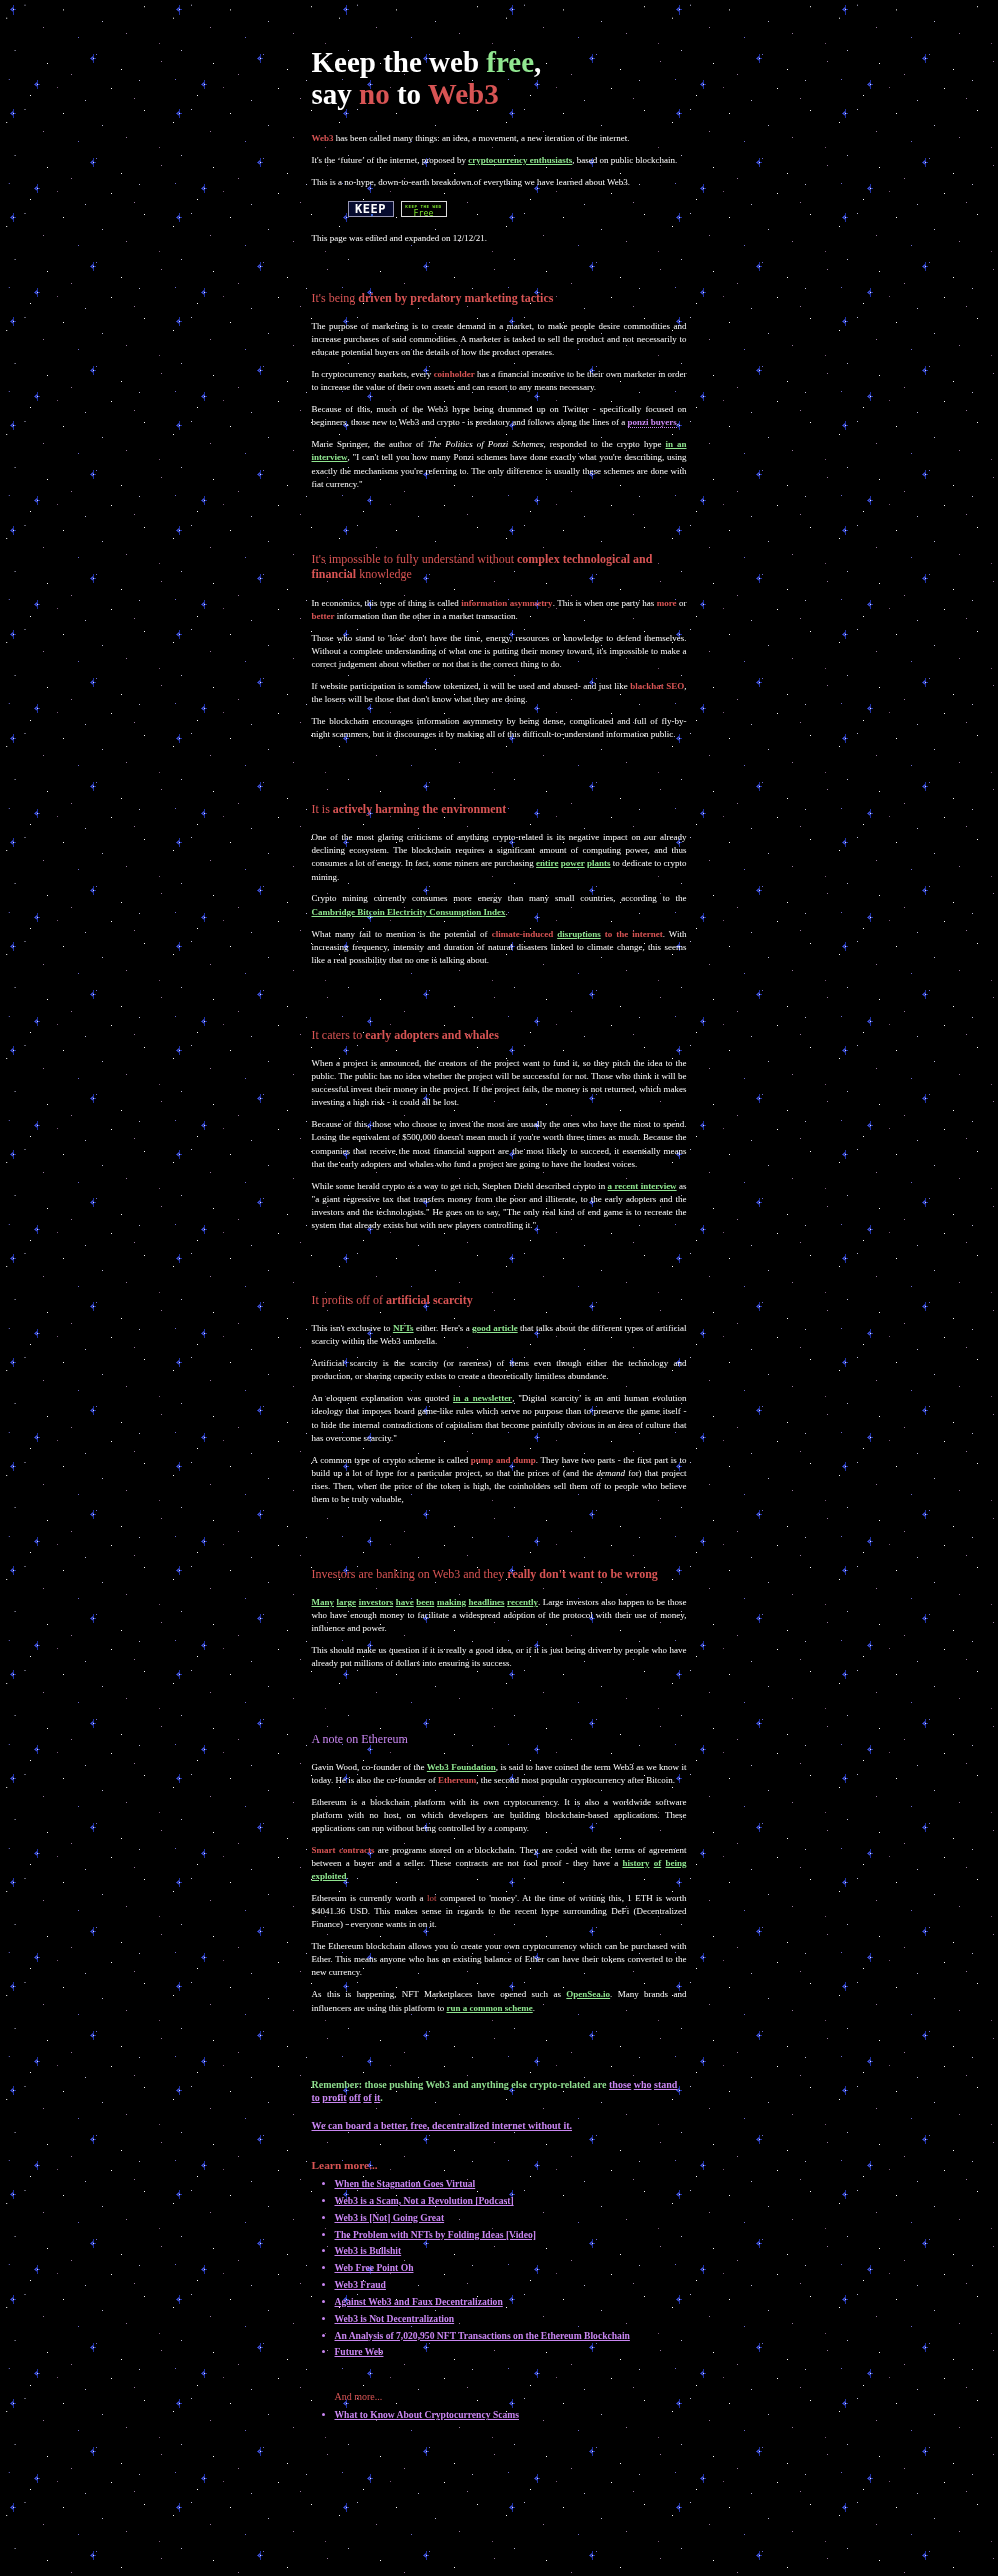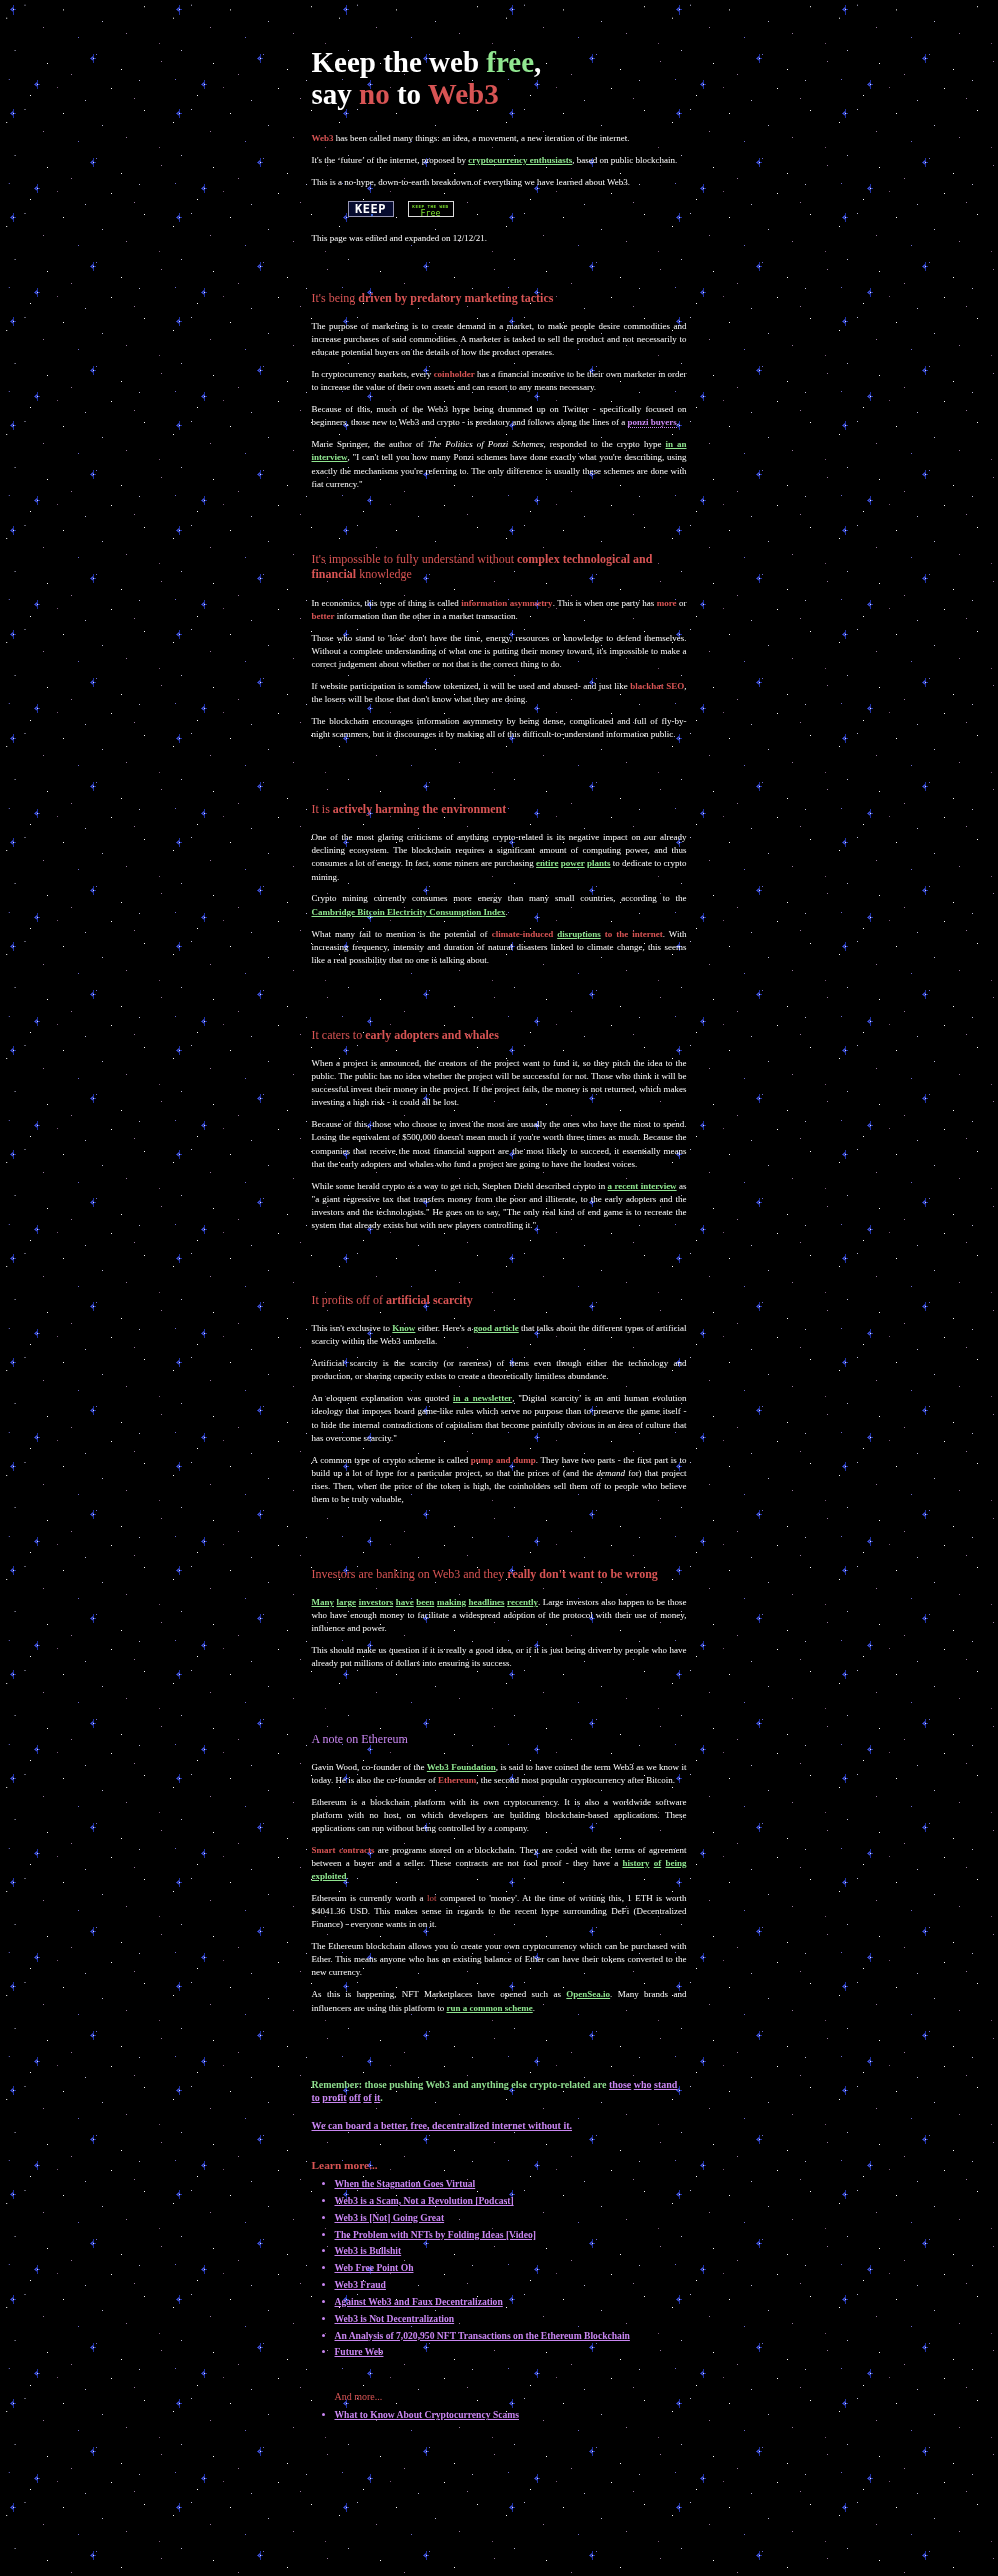--- a/index.html
+++ b/index.html
@@ -39,21 +39,21 @@
   .details-group { margin-top:12.5px; }
   details {
     border-bottom:1.6px dotted #a361d6;
     padding:2.6px 0 4.2px;
     color:#cf8cf5;
     font-weight:bold;
     font-size:9px;
   }
   summary { cursor:pointer; }
 
-  .badges { display:flex; gap:14px; margin:12.5px 0 4.2px;padding-left:36px; }
+  .badges { display:flex; gap:7px; margin:12.5px 0 4.2px;padding-left:36px; }
   .badge { width:46px; height:16px; cursor:pointer; }
   .badge-keep {
     background:#060b2e; border:0.5px solid #9696b4; color:#fff;
     font-family:"DejaVu Sans Mono", monospace; font-weight:bold; font-size:12px; letter-spacing:0.5px;
     display:flex; align-items:center; justify-content:center; position:relative;
   }
   .badge-keep .pix { position:absolute; bottom:0.5px; left:22px; width:2.1px; height:1.6px; background:#3a6adf; }
   .badge-free {
     background:#000; border:0.5px solid #ddd; color:#7de32e;
     font-family:"DejaVu Sans Mono", monospace; text-align:center; line-height:1;
@@ -2796,21 +2796,21 @@
         <p class="body-p"><span>What many fail to mention is the potential of </span><span class="seg-rb">climate-induced </span><a class="seg-gl" href="#">disruptions</a><span class="seg-rb"> to the internet</span><span>. With increasing frequency, intensity and duration of natural disasters linked to climate change, this seems like a real possibility that no one is talking about.</span></p>
       </section>
       <section class="content-section">
         <h2 class="sec-heading red"><span>It caters to </span><span class="hb">early adopters and whales</span></h2>
         <p class="body-p"><span>When a project is announced, the creators of the project want to fund it, so they pitch the idea to the public. The public has no idea whether the project will be successful for not. Those who think it will be successful invest their money in the project. If the project fails, the money is not returned, which makes investing a high risk - it could all be lost.</span></p>
         <p class="body-p"><span>Because of this, those who choose to invest the most are usually the ones who have the most to spend. Losing the equivalent of $500,000 doesn't mean much if you're worth three times as much. Because the companies that receive the most financial support are the most likely to succeed, it essentially means that the early adopters and whales who fund a project are going to have the loudest voices.</span></p>
         <p class="body-p"><span>While some herald crypto as a way to get rich, Stephen Diehl described crypto in </span><a class="seg-gl" href="#">a recent interview</a><span> as "a giant regressive tax that transfers money from the poor and illiterate, to the early adopters and the investors and the technologists." He goes on to say, "The only real kind of end game is to recreate the system that already exists but with new players controlling it."</span></p>
       </section>
       <section class="content-section">
         <h2 class="sec-heading red"><span>It profits off of </span><span class="hb">artificial scarcity</span></h2>
-        <p class="body-p"><span>This isn't exclusive to </span><a class="seg-gl" href="#">Know</a><span> either. Here's a </span><a class="seg-gl" href="#">good article</a><span> that talks about the different types of artificial scarcity within the Web3 umbrella.</span></p>
+        <p class="body-p"><span>This isn't exclusive to </span><a class="seg-gl" href="#">NFTs</a><span> either. Here's a </span><a class="seg-gl" href="#">good article</a><span> that talks about the different types of artificial scarcity within the Web3 umbrella.</span></p>
         <p class="body-p"><span>Artificial scarcity is the scarcity (or rareness) of items even though either the technology and production, or sharing capacity exists to create a theoretically limitless abundance.</span></p>
         <p class="body-p"><span>An eloquent explanation was quoted </span><a class="seg-gl" href="#">in a newsletter</a><span>, "Digital scarcity’ is an anti human evolution ideology that imposes board game-like rules which serve no purpose than to preserve the game itself - to hide the internal contradictions of capitalism that become painfully obvious in an area of culture that has overcome scarcity."</span></p>
         <p class="body-p"><span>A common type of crypto scheme is called </span><span class="seg-rb">pump and dump</span><span>. They have two parts - the first part is to build up a lot of hype for a particular project, so that the prices of (and the </span><span class="seg-i">demand</span><span> for) that project rises. Then, when the price of the token is high, the coinholders sell them off to people who believe them to be truly valuable,</span></p>
       </section>
       <section class="content-section">
         <h2 class="sec-heading red"><span>Investors are banking on Web3 and they </span><span class="hb">really don't want to be wrong</span></h2>
         <p class="body-p"><a class="seg-gl" href="#">Many</a><span> </span><a class="seg-gl" href="#">large</a><span> </span><a class="seg-gl" href="#">investors</a><span> </span><a class="seg-gl" href="#">have</a><span> </span><a class="seg-gl" href="#">been</a><span> </span><a class="seg-gl" href="#">making</a><span> </span><a class="seg-gl" href="#">headlines</a><span> </span><a class="seg-gl" href="#">recently</a><span>. Large investors also happen to be those who have enough money to facilitate a widespread adoption of the protocol with their use of money, influence and power.</span></p>
         <p class="body-p"><span>This should make us question if it is really a good idea, or if it is just being driven by people who have already put millions of dollars into ensuring its success.</span></p>
       </section>
       <section class="content-section">

